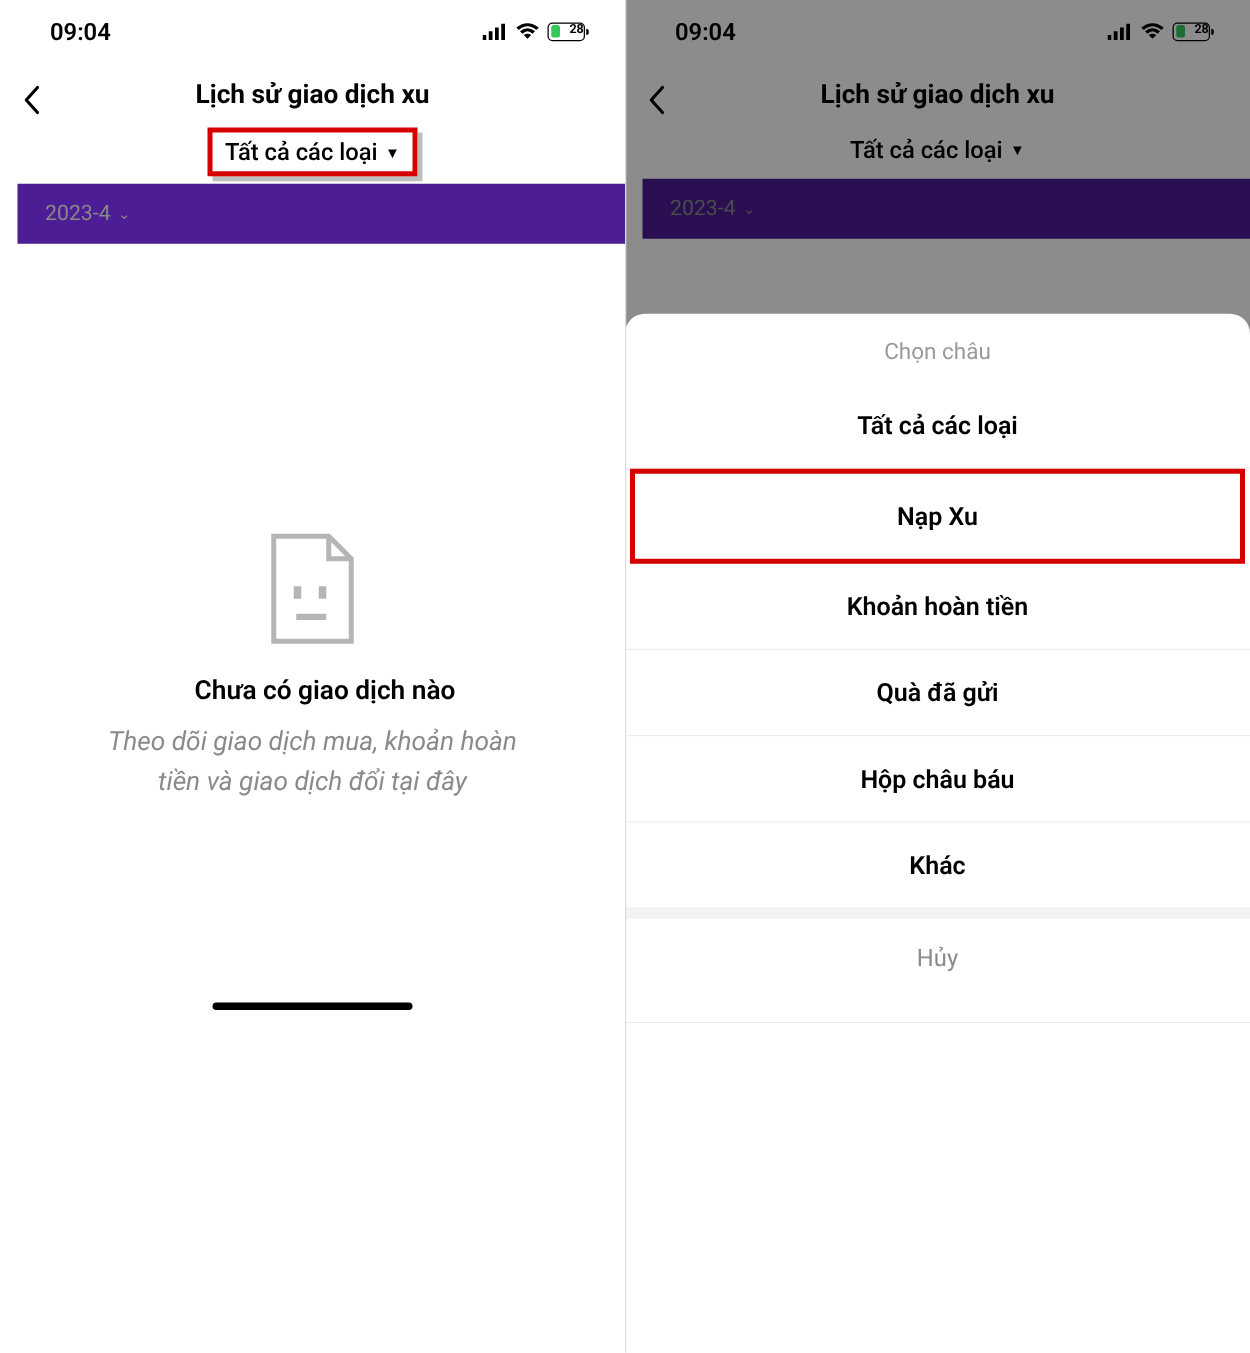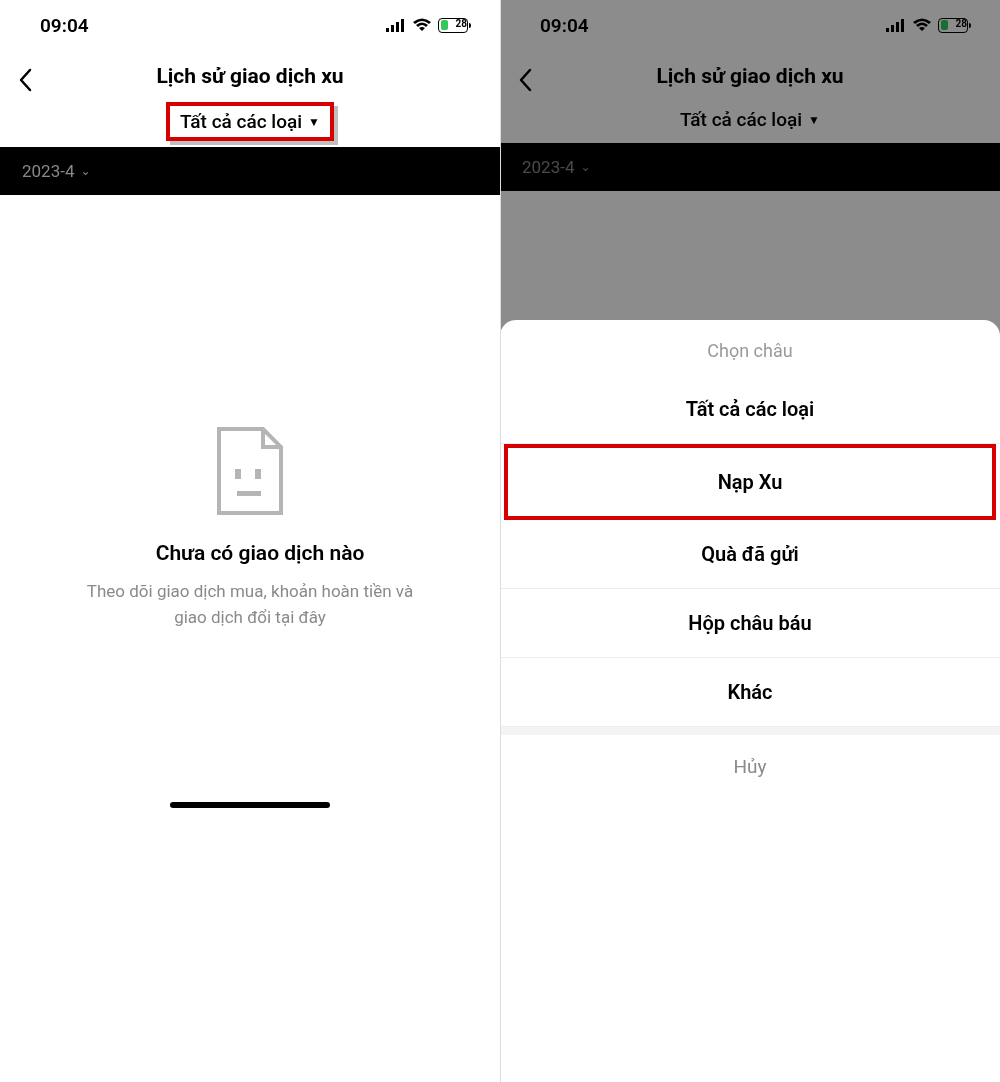--- a/index.html
+++ b/index.html
@@ -94,52 +94,54 @@
     cursor: pointer;
     padding: 6px 10px;
   }
   .caret { font-size: 12px; }
   .highlight-filter {
     border: 4px solid #d60000;
     box-shadow: 4px 4px 0 rgba(0,0,0,0.25);
     padding: 4px 10px;
   }
   .date-row {
-    background: #000000;
+    background: #4c1d95;
     padding: 14px 22px;
     font-size: 17px;
     color: #888;
     display: flex;
     align-items: center;
     gap: 6px;
+    margin-left: 14px;
   }
   .date-caret { font-size: 12px; color: #888; }
   .empty-state {
     padding-top: 230px;
     text-align: center;
   }
   .doc-icon {
     margin: 0 auto 24px;
     width: 78px;
     height: 92px;
     position: relative;
   }
   .empty-title {
     font-size: 21px;
     font-weight: 600;
     color: #000;
     margin-bottom: 14px;
     padding-left: 20px;
   }
   .empty-sub {
-    font-size: 17px;
+    font-size: 21px;
     color: #8a8a8a;
     line-height: 1.5;
     max-width: 360px;
     margin: 0 auto;
+    font-style: italic;
   }
   .home-indicator {
     position: absolute;
     bottom: 10px;
     left: 50%;
     transform: translateX(-50%);
     width: 160px;
     height: 6px;
     background: #000;
     border-radius: 4px;
@@ -302,20 +304,21 @@
       <span class="date-caret">⌄</span>
     </div>
   </div>
 
   <div class="dim-overlay"></div>
 
   <div class="sheet">
     <div class="sheet-title">Chọn châu</div>
     <div class="sheet-item">Tất cả các loại</div>
     <div class="sheet-item sheet-highlight">Nạp Xu</div>
+    <div class="sheet-item">Khoản hoàn tiền</div>
     <div class="sheet-item">Quà đã gửi</div>
     <div class="sheet-item">Hộp châu báu</div>
     <div class="sheet-item">Khác</div>
     <div class="sheet-cancel">Hủy</div>
   </div>
 </div>
 
 <div class="phone-divider"></div>
 
 </body></html>

